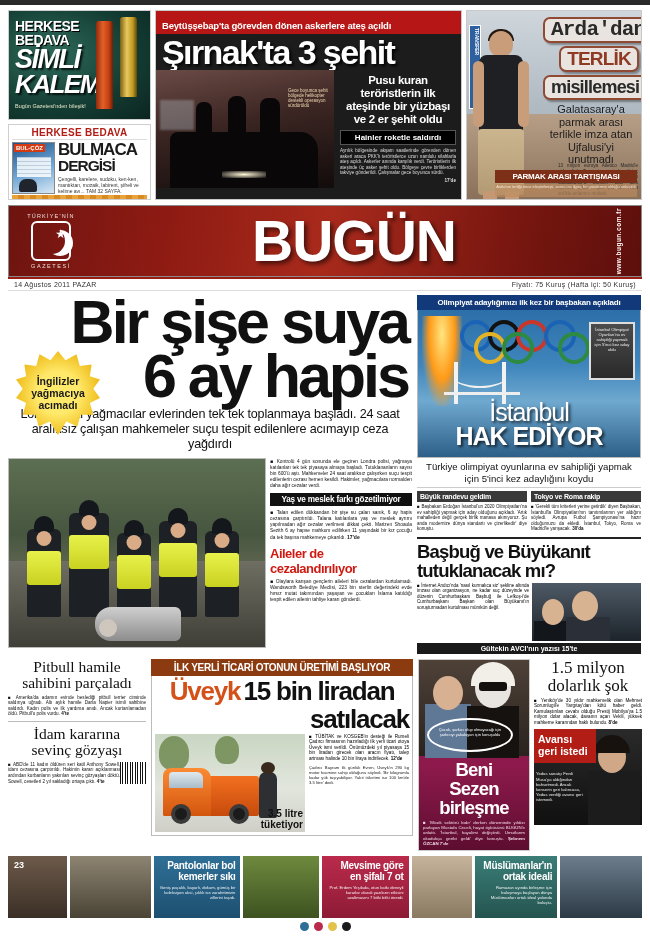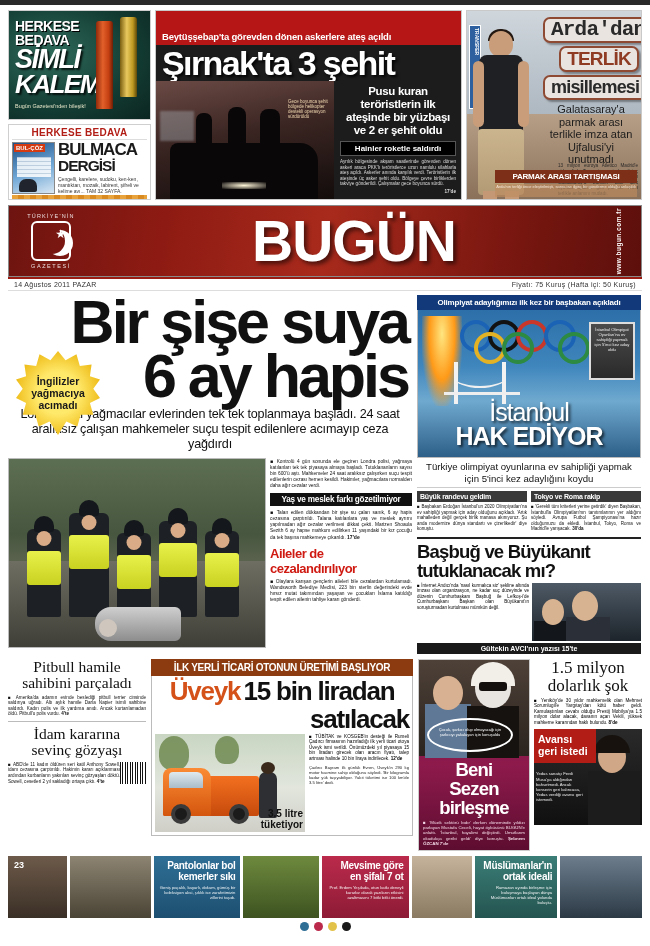--- a/index.html
+++ b/index.html
@@ -77,21 +77,21 @@
   .pz-foot { margin-top: 1px; height: 6px;
     background: repeating-linear-gradient(90deg,#e8a33c 0 6px,#d98b22 6px 12px); }
 
   
   .snews {
     position: relative; width: 307px; border: 1px solid #c9c9c9;
     background: #1c1c1c; overflow: hidden;
   }
   .snews .redbar {
     background: #b61615; color: #fff; font-weight: bold; font-size: 9.5px;
-    padding: 20px 4px 3px 6px; letter-spacing: -.2px; white-space: nowrap;
+    padding: 9px 4px 3px 6px; letter-spacing: -.2px; white-space: nowrap;
   }
   .snews .bigtitle {
     color: #fff; font-weight: bold; font-size: 34px; line-height: 32px;
     letter-spacing: -1.6px; padding: 2px 4px 2px 6px;
     text-shadow: 2px 2px 3px rgba(0,0,0,.9);
   }
   .snews-body { display: flex; height: 118px; }
   .snews-photo {
     width: 178px; position: relative;
     background: linear-gradient(170deg,#6b4a45 0%,#3a2522 45%,#120c0b 100%);

